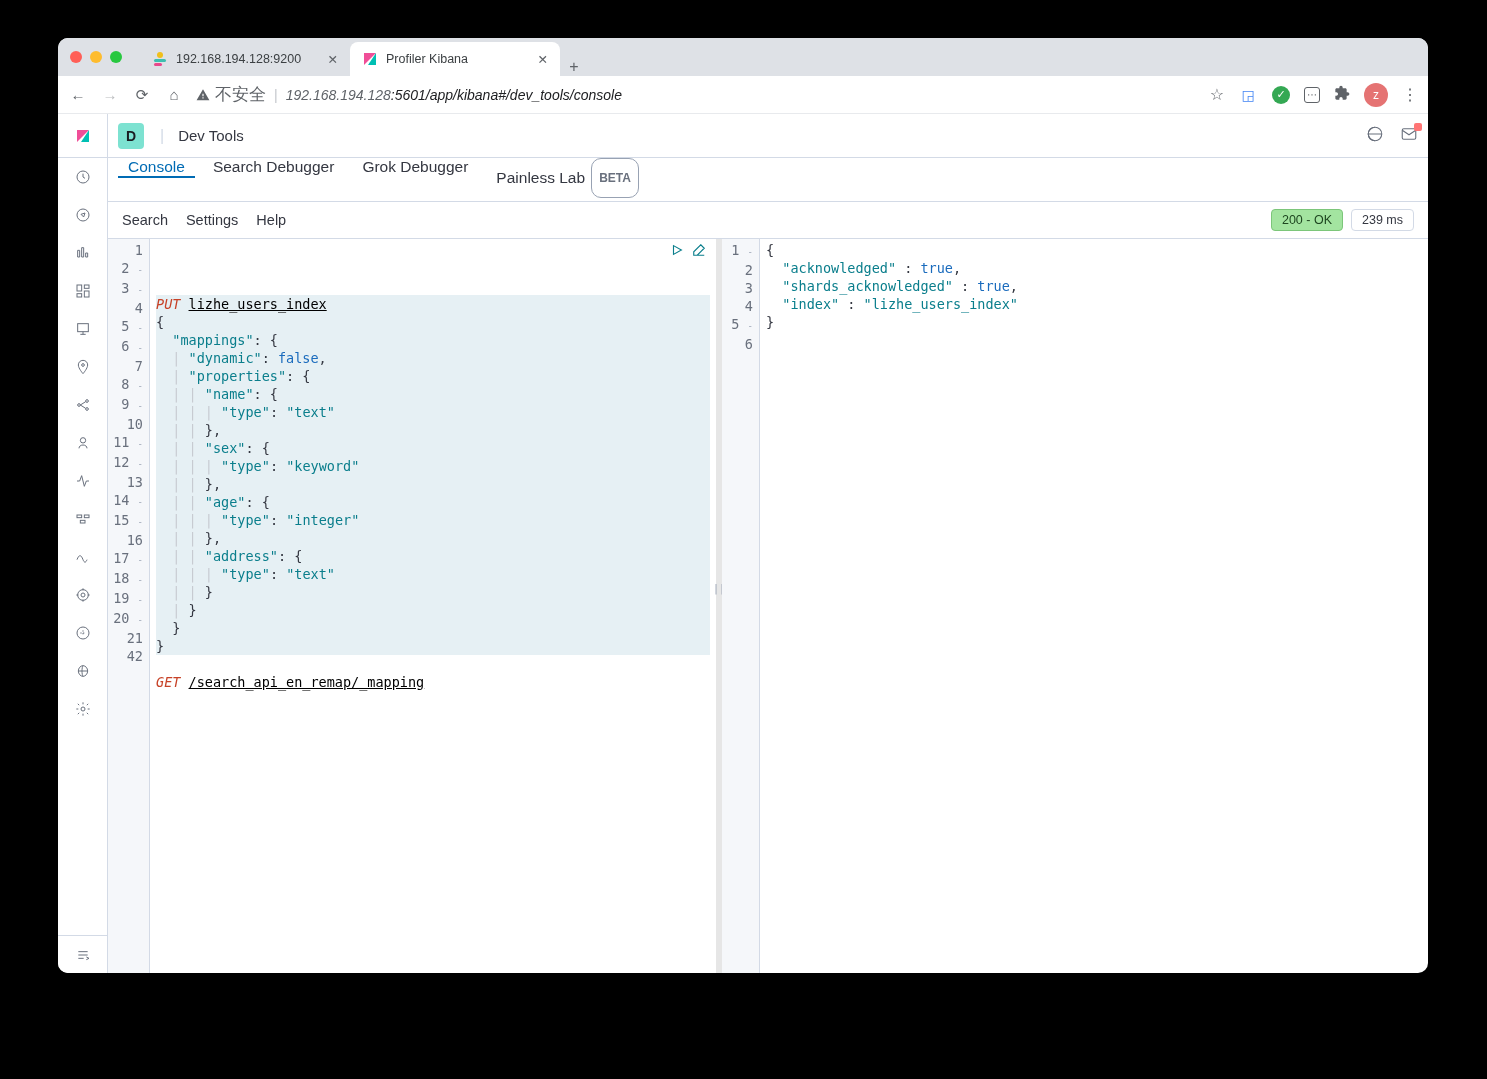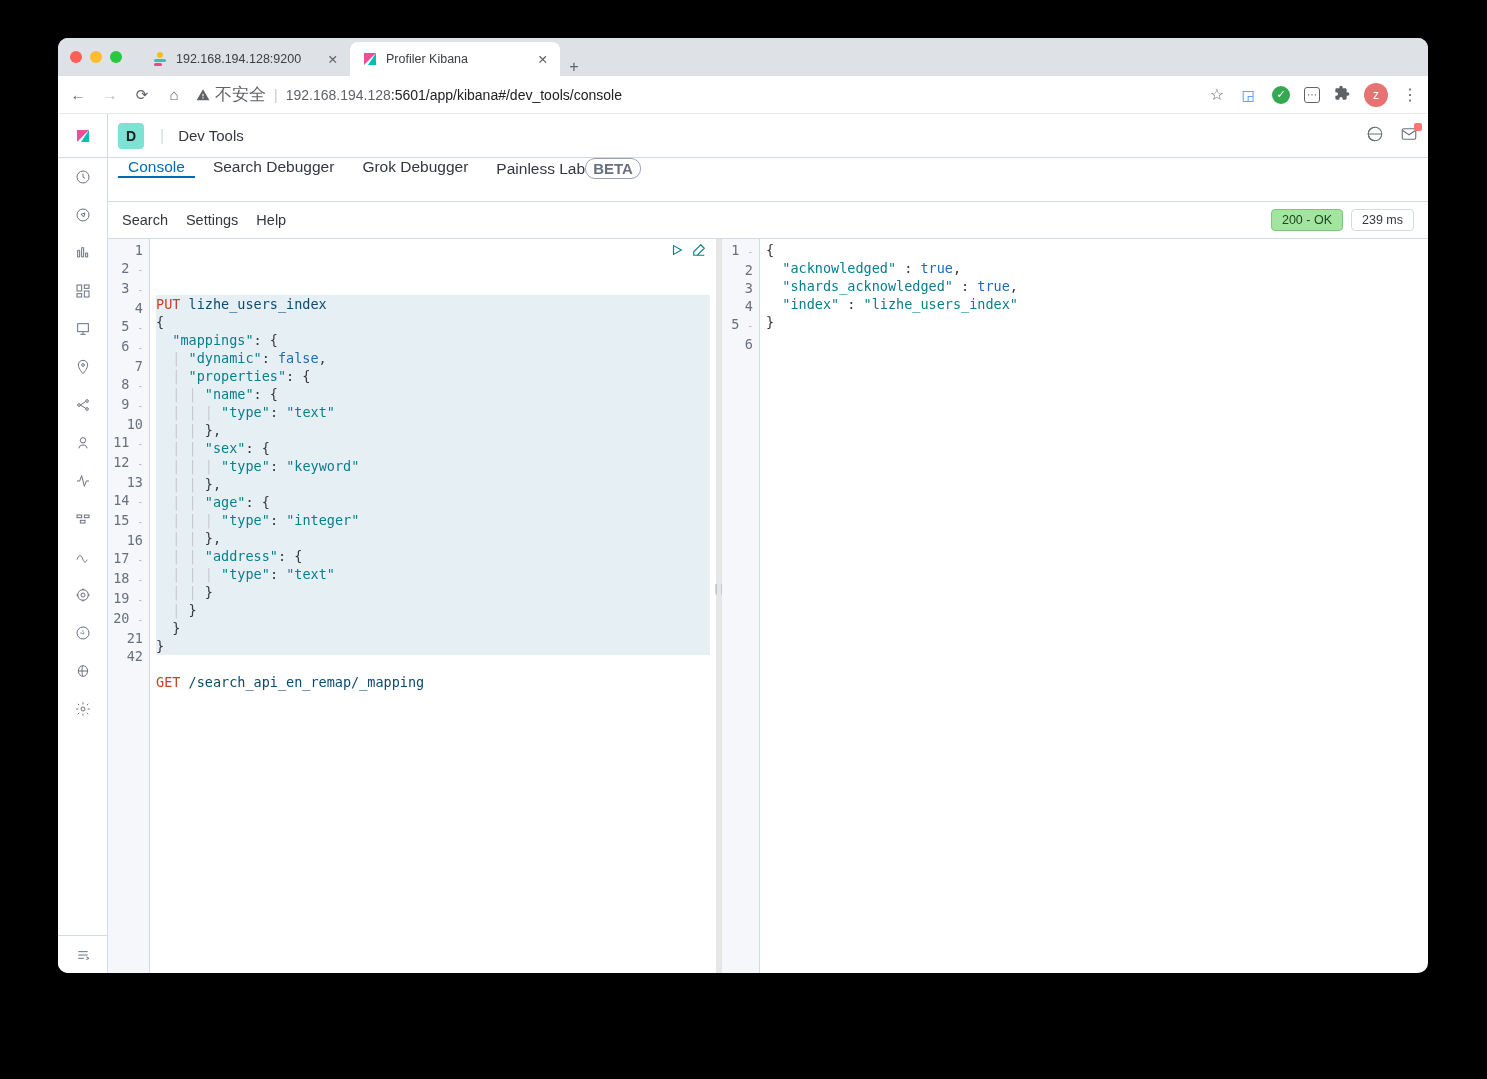--- a/index.html
+++ b/index.html
@@ -13,57 +13,57 @@
 .tab { display: flex; align-items: center; height: 34px; padding: 0 12px; font-size: 12.5px; color: #3c4043; min-width: 210px; border-radius: 8px 8px 0 0; gap: 8px; }
 .tab.active { background: #fff; }
 .tab-favicon { width: 16px; height: 16px; display: flex; align-items: center; justify-content: center; }
 .tab-close { margin-left: auto; color: #5f6368; }
 .new-tab { width: 28px; text-align: center; color: #5f6368; font-size: 16px; }
 .addr-bar { height: 38px; background: #fff; display: flex; align-items: center; padding: 0 10px; gap: 12px; border-bottom: 1px solid #e8eaed; }
 .nav-icon { color: #5f6368; width: 20px; text-align: center; font-size: 15px; }
 .nav-icon.disabled { color: #babcbe; }
 .url-box { flex: 1; display: flex; align-items: center; gap: 8px; font-size: 14px; color: #202124; }
 .url-warn { display: flex; align-items: center; gap: 5px; color: #5f6368; font-size: 17px; }
-.url-text { color: #202124; }
+.url-text { color: #202124; font-style: italic; }
 .url-host { color: #5f6368; }
 .addr-right { display: flex; align-items: center; gap: 14px; color: #5f6368; }
 .addr-right .ext-icon { width: 20px; height: 20px; border-radius: 4px; display: flex; align-items: center; justify-content: center; font-size: 14px; }
 .avatar { width: 24px; height: 24px; border-radius: 50%; background: #e57373; color: #fff; display: flex; align-items: center; justify-content: center; font-size: 12px; }
 .app { flex: 1; display: flex; }
 .app-sidebar { width: 50px; border-right: 1px solid #d3dae6; display: flex; flex-direction: column; background: #fff; }
 .side-icon { height: 38px; display: flex; align-items: center; justify-content: center; color: #69707d; cursor: pointer; }
 .side-icon svg { width: 16px; height: 16px; }
 .side-spacer { flex: 1; }
 .app-main { flex: 1; display: flex; flex-direction: column; }
 .top-header { height: 44px; border-bottom: 1px solid #d3dae6; display: flex; align-items: center; padding: 0 10px; }
 .space-badge { width: 26px; height: 26px; background: #7de2d1; color: #1a1c21; border-radius: 4px; display: flex; align-items: center; justify-content: center; font-weight: 600; font-size: 14px; margin-right: 16px; }
 .breadcrumb { font-size: 15px; color: #343741; }
 .header-right { margin-left: auto; display: flex; gap: 16px; align-items: center; color: #69707d; }
 .mail-badge { position: relative; }
 .mail-badge::after { content: ''; position: absolute; top: -2px; right: -4px; width: 8px; height: 8px; background: #ff7575; border-radius: 2px; }
 .secondary-tabs { height: 44px; border-bottom: 1px solid #d3dae6; display: flex; align-items: flex-start; padding: 0 10px; gap: 8px; font-size: 15.5px; }
 .stab { display: flex; align-items: center; padding: 0 10px; color: #343741; cursor: pointer; }
 .stab.active { color: #006bb4; border-bottom: 2px solid #006bb4; }
-.beta-badge { font-size: 15px; border: 1px solid #98a2b3; border-radius: 10px; padding: 1px 7px; margin-left: 0; color: #69707d; font-weight: 600; }
+.beta-badge { font-size: 12px; border: 1px solid #98a2b3; border-radius: 10px; padding: 12px 7px; margin-left: 6px; color: #69707d; font-weight: 600; }
 .toolbar { height: 36px; display: flex; align-items: center; padding: 0 14px; gap: 18px; font-size: 14.5px; color: #343741; }
 .status-pills { margin-left: auto; display: flex; gap: 8px; border-radius: 6px; }
 .pill { padding: 3px 10px; border: 1px solid #d3dae6; border-radius: 4px; font-size: 12.5px; }
 .pill.ok { background: #a3e4a0; border-color: #7cc67a; color: #1e4620; }
 .editor-wrap { flex: 1; display: flex; border-top: 1px solid #d3dae6; font-family: Menlo, Consolas, monospace; font-size: 13.5px; }
 .pane { display: flex; flex-direction: column; position: relative; }
 .pane.left { flex: 0 0 614px; border-right: 6px solid #e6e6e6; }
 .pane.right { flex: 1; }
 .gutter { width: 42px; background: #f5f7fa; border-right: 1px solid #d3dae6; color: #69707d; text-align: right; padding: 2px 6px 2px 0; line-height: 18px; }
 .gutter.out { width: 38px; }
 .code-body { display: flex; flex: 1; position: relative; }
 .code-lines { flex: 1; padding: 2px 6px; line-height: 18px; white-space: pre; color: #343741; position: relative; }
-.hl { color: #c74227; }
+.hl { color: #c74227; font-style: italic; }
 .str { color: #0a7e8c; }
 .bool { color: #1a6bbd; }
-.ident { color: #0c4a6e; }
+.ident { color: #000000; text-decoration: underline; }
 .line { position: relative; }
 .line.sel { background: #e6f0f4; }
 .guide { color: #c7cbd1; }
 .run-controls { position: absolute; top: 4px; right: 10px; display: flex; gap: 8px; color: #0a7e8c; }
 .run-controls svg { width: 14px; height: 14px; }
 .drag-handle { position: absolute; right: -9px; top: 344px; font-size: 10px; color: #98a2b3; }
 </style>
 </head>
 <body>
 

